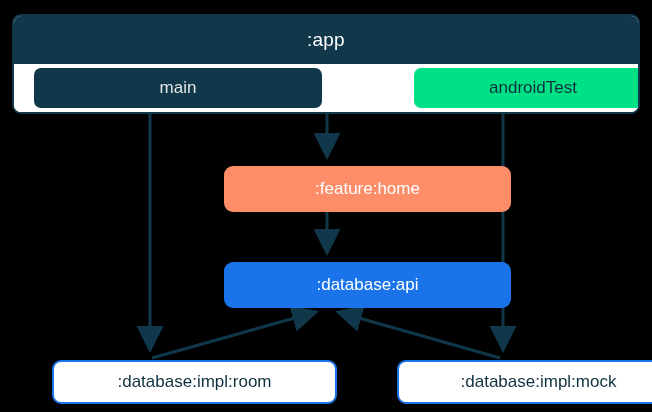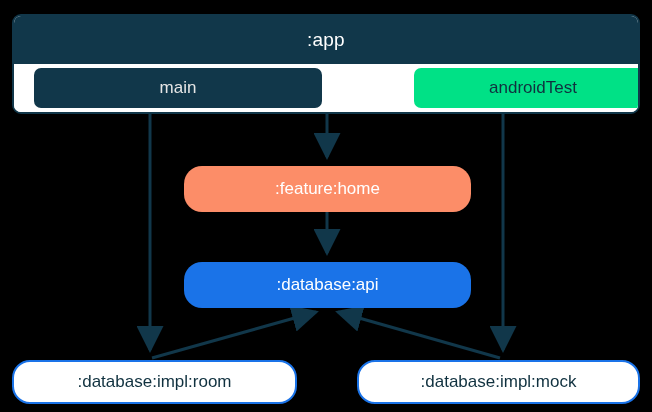--- a/index.html
+++ b/index.html
@@ -57,24 +57,25 @@
     left:370px;width:238px;
     background:#00e186;
     color:#10313f;
     margin-left:30px;
   }
 
   
   .node{
     position:absolute;
     box-sizing:border-box;
-    border-radius:18px;
+    border-radius:9px;
     display:flex;align-items:center;justify-content:center;
     font-size:17px;
     white-space:nowrap;
+    margin-left:40px;
   }
   .node-feature-home{
     left:184px;top:166px;
     width:287px;height:46px;
     background:#fc8d68;
     color:#ffffff;
   }
   .node-database-api{
     left:184px;top:262px;
     width:287px;height:46px;

